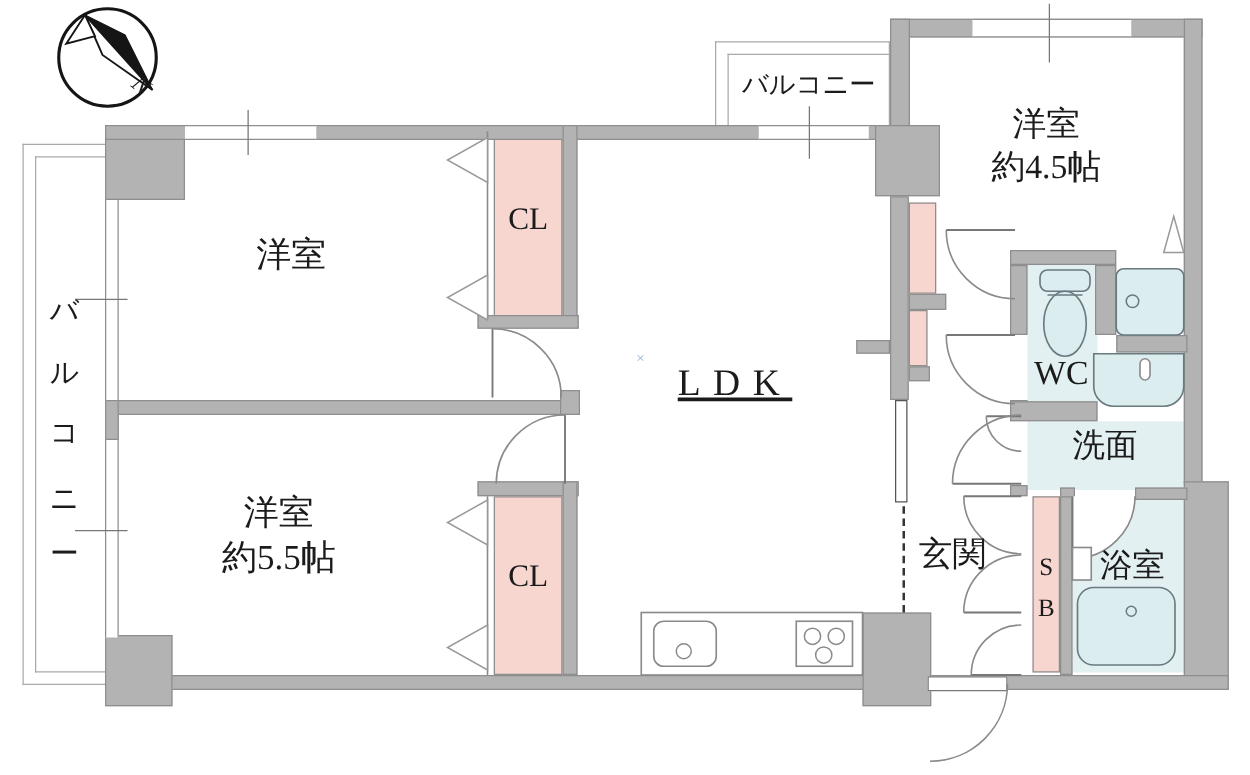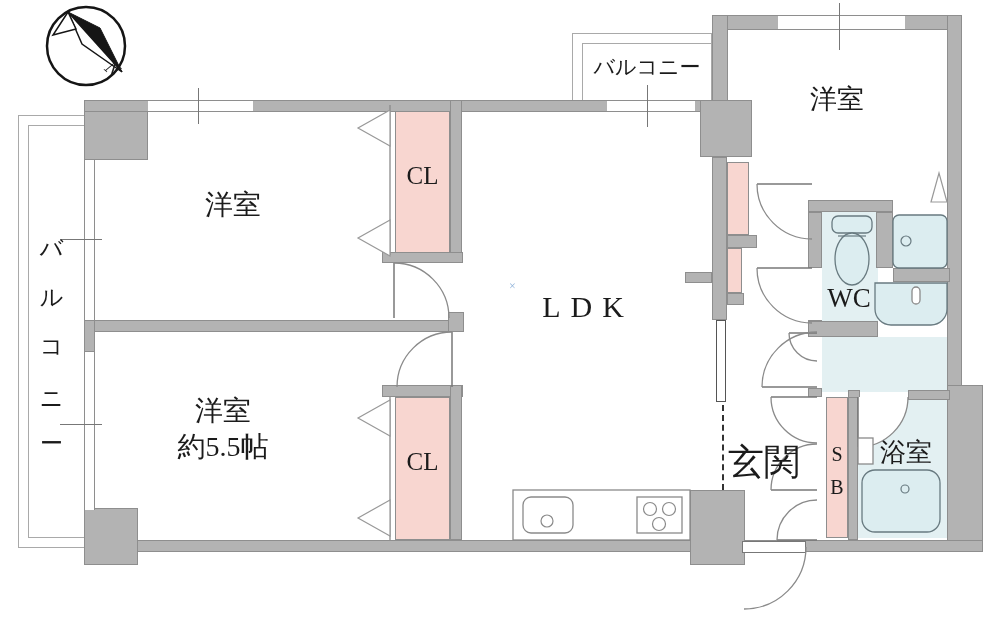--- a/index.html
+++ b/index.html
@@ -29,21 +29,21 @@
   .tick{position:absolute;background:#777;z-index:4;}
   
   .slide{position:absolute;background:#fff;border:1px solid #555;z-index:5;}
   .dash{position:absolute;width:0;border-left:2px dashed #333;z-index:5;}
   .leaf{position:absolute;background:#fff;border:1px solid #777;z-index:5;}
   svg.overlay{position:absolute;left:0;top:0;z-index:6;}
   
   .lbl{position:absolute;z-index:7;text-align:center;white-space:nowrap;}
   .room-lbl{font-size:28px;line-height:36px;}
   .sm{font-size:26px;line-height:30px;}
-  .ldk-name{font-size:30px;letter-spacing:10px;padding-left:10px;line-height:36px;}
+  .ldk-name{font-size:30px;letter-spacing:10px;padding-left:10px;line-height:36px;text-decoration:underline;}
   .ldk-size{font-size:28px;letter-spacing:2px;line-height:36px;}
   .vtext{writing-mode:vertical-rl;text-orientation:upright;font-size:23px;letter-spacing:26px;}
   .mark{font-size:12px;color:var(--mark-blue);z-index:7;}
   .north{font-size:19px;font-style:italic;transform:rotate(40deg);z-index:7;}
   
   .door{stroke:#8a8a8a;stroke-width:1.3;fill:none;}
   .dleaf{stroke:#777;stroke-width:1.5;}
   .tri{fill:#fff;stroke:#999;stroke-width:1.2;}
   .fx{fill:var(--fixture);stroke:#687a80;stroke-width:1.3;}
   .fxw{fill:#fff;stroke:#8a8a8a;stroke-width:1.3;}
@@ -223,25 +223,27 @@
   </div>
   <div class="lbl room-lbl" style="left:118px;top:393px;width:210px">
     <div>洋室</div>
     <div>約5.5帖</div>
   </div>
   <div class="lbl" style="left:493px;top:289px;width:180px">
     <div class="ldk-name">LDK</div>
   </div>
   <div class="lbl room-lbl" style="left:737px;top:82px;width:200px;font-size:27px;line-height:34px">
     <div>洋室</div>
+    <div>約4.5帖</div>
   </div>
   <div class="lbl sm" style="left:395px;top:161px;width:55px;font-size:25px">CL</div>
   <div class="lbl sm" style="left:395px;top:447px;width:55px;font-size:25px">CL</div>
   <div class="lbl sm" style="left:820px;top:283px;width:58px;font-size:27px">WC</div>
+  <div class="lbl sm" style="left:820px;top:342px;width:128px">洗面</div>
   <div class="lbl sm" style="left:866px;top:438px;width:80px">浴室</div>
-  <div class="lbl sm" style="left:728px;top:447px;width:68px;font-size:36px">玄関</div>
+  <div class="lbl sm" style="left:728px;top:428px;width:68px;font-size:27px">玄関</div>
   <div class="lbl" style="left:826px;top:438px;width:22px;font-size:20px;line-height:33px">
     <div>S</div>
     <div>B</div>
   </div>
   <div class="lbl mark" style="left:509px;top:279px">×</div>
 
 </div>
 
 </body></html>

